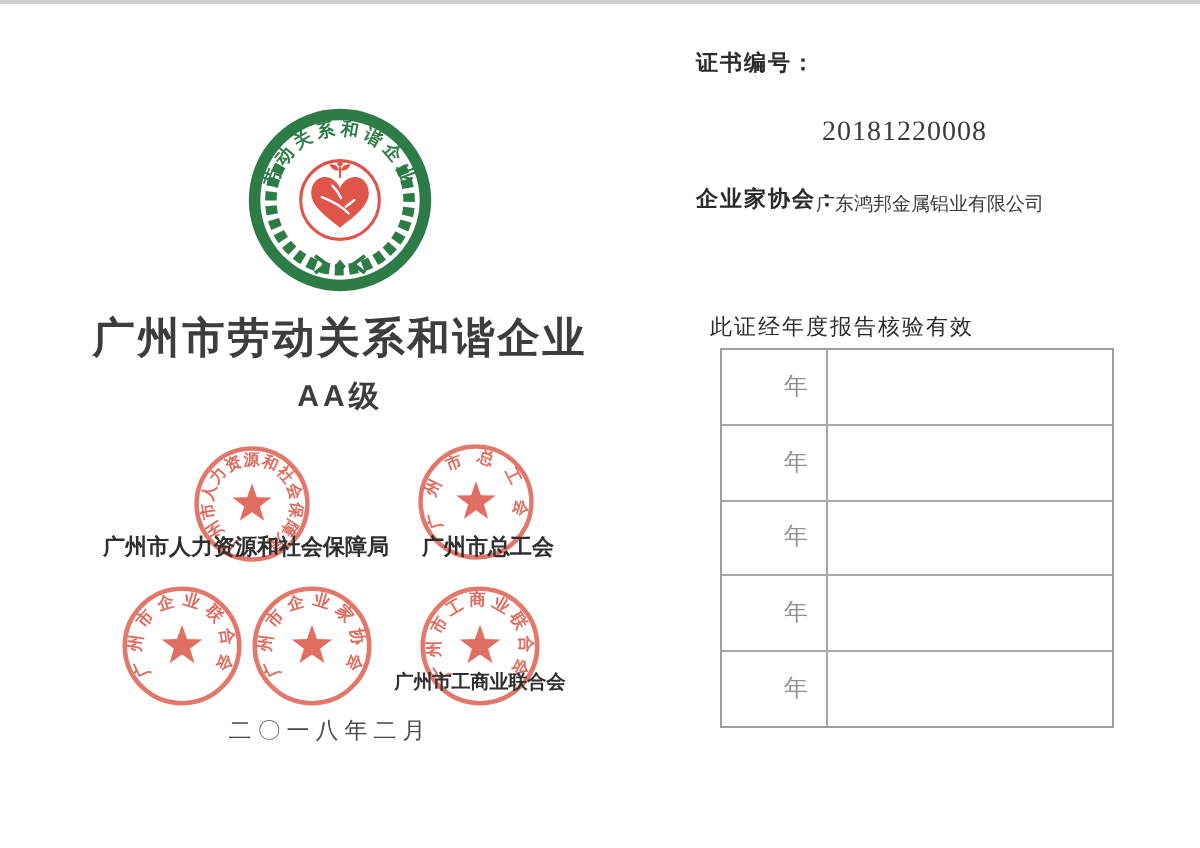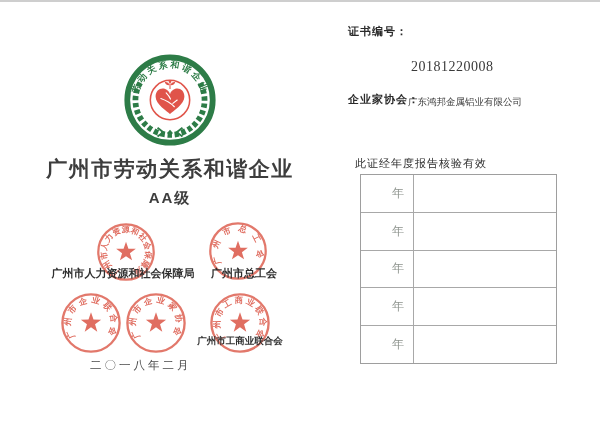--- a/index.html
+++ b/index.html
@@ -17,21 +17,21 @@
   .stamp { position:absolute; }
   .stamp-ring { fill:none; stroke:#dc5a4b; stroke-width:2.4; stroke-opacity:.82; }
   .stamp-star { fill:#dc5a4b; fill-opacity:.88; }
   .stamp-text { font-family:"Liberation Sans","DejaVu Sans",sans-serif; font-size:8.5px;
                 fill:#dc5a4b; fill-opacity:.9; font-weight:bold; }
   .ls-a { letter-spacing:0.5px; } .ls-b { letter-spacing:7px; }
   .ls-c { letter-spacing:3.5px; } .ls-d { letter-spacing:2.5px; }
   .stamp-label { position:absolute; text-align:center; font-weight:bold; color:#2f2f2f; }
   .lbl-row1 { top:266px; font-size:11px; }
   .lbl-row2 { top:335px; font-size:9.5px; }
-  .issue-date { position:absolute; left:90px; top:358px; width:150px; text-align:left;
+  .issue-date { position:absolute; left:90px; top:358px; width:150px; text-align:center;
                 font-size:11.5px; color:#4a4a4a; letter-spacing:3px; }
 
   .emblem-ring-text { font-family:"Liberation Sans","DejaVu Sans",sans-serif; font-size:9.3px;
                       font-weight:bold; fill:#2d7c47; letter-spacing:2.5px; }
 
   
   .field-label { position:absolute; font-size:11px; font-weight:bold; color:#2b2b2b; letter-spacing:1px; }
   .field-value { position:absolute; font-family:"Liberation Serif","DejaVu Serif",serif; color:#3a3a3a; }
   .cert-no-label { left:348px; top:24px; }
   .cert-no-value { left:411px; top:42px; font-size:14px; letter-spacing:0.5px;margin-top:17px; }

